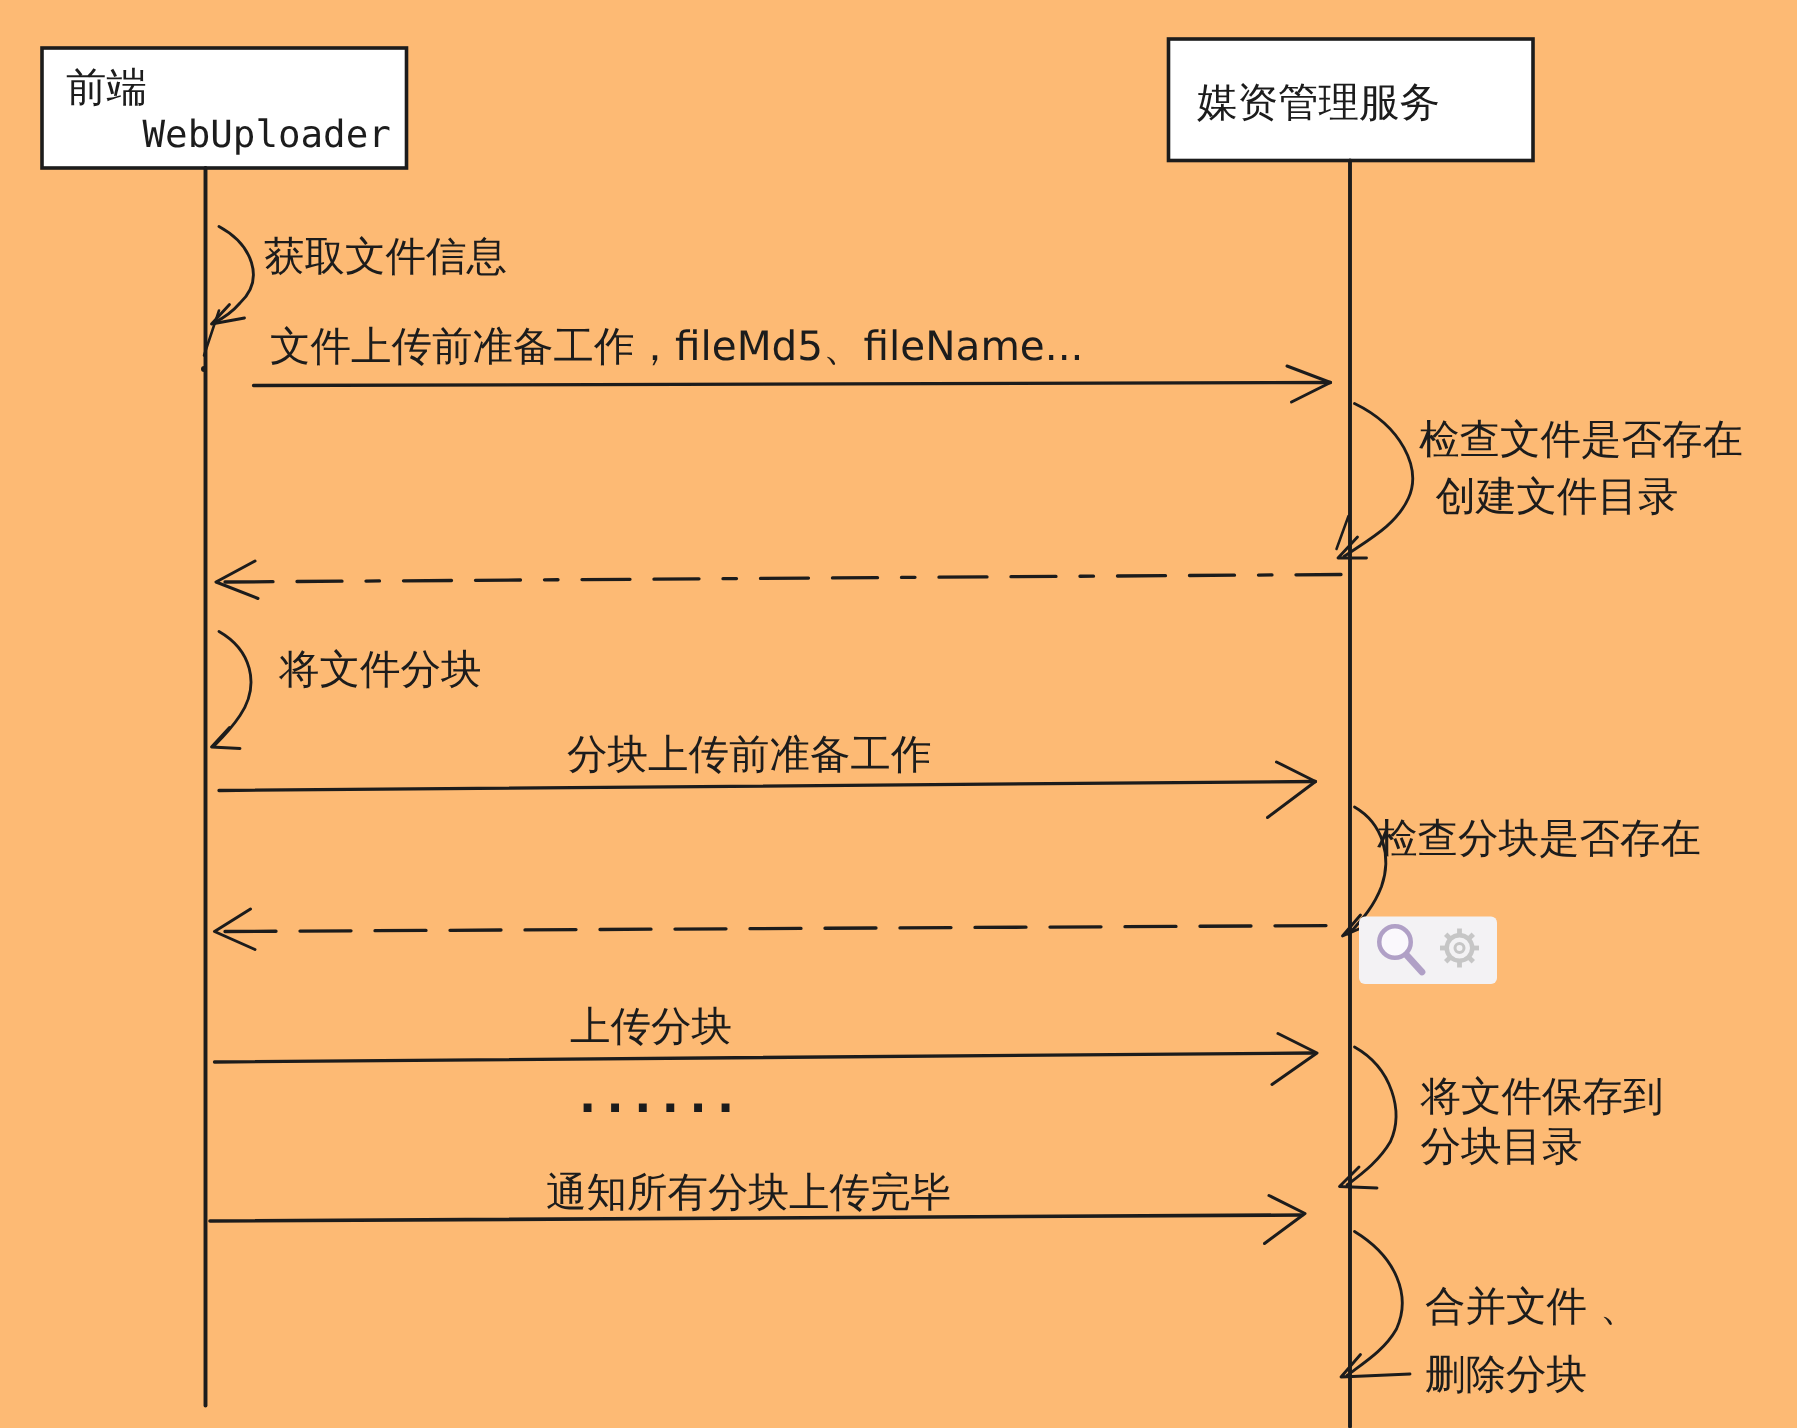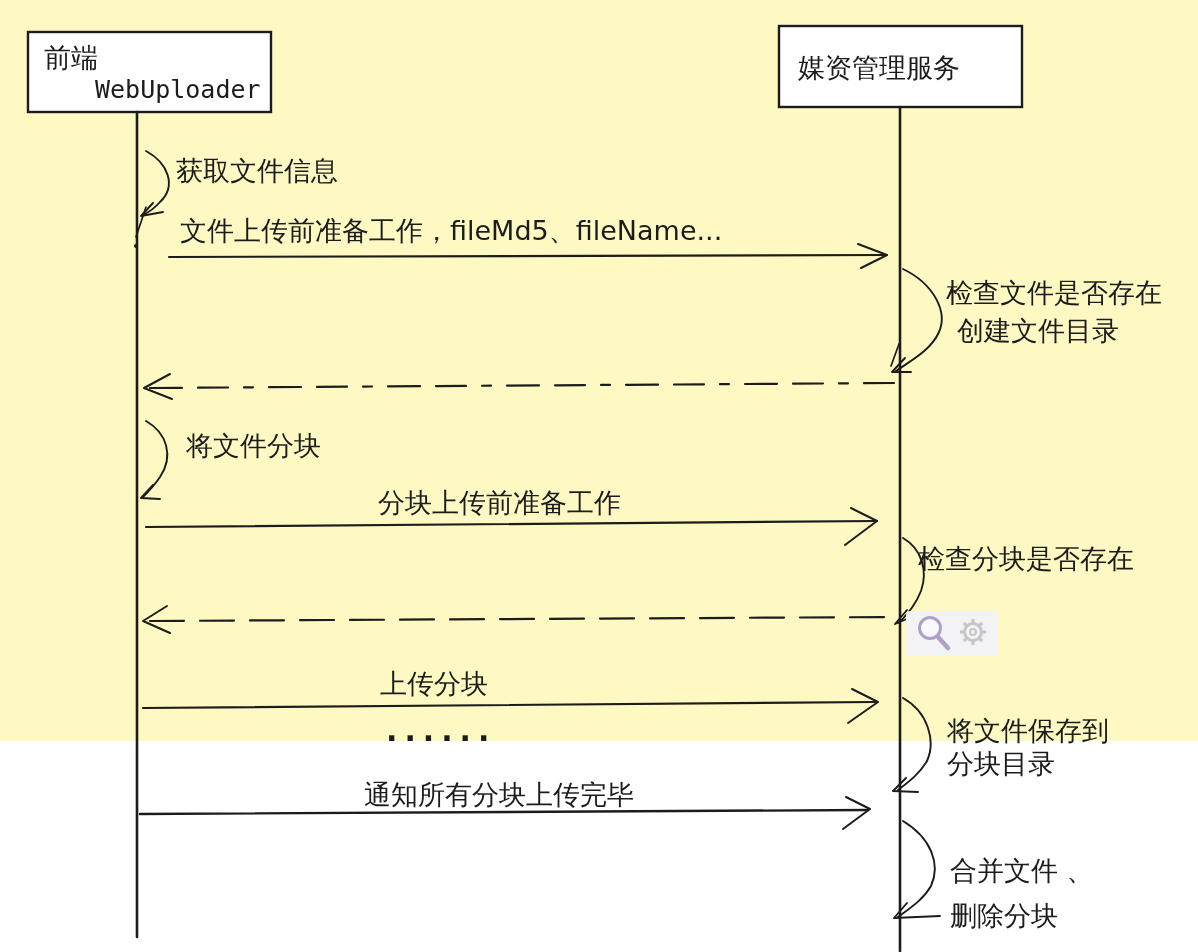--- a/index.html
+++ b/index.html
@@ -7,22 +7,22 @@
     padding: 0;
     background: #ffffff;
     width: 1198px;
     height: 952px;
     overflow: hidden;
     font-family: "DejaVu Sans", sans-serif;
   }
   .stage {
     position: relative;
     width: 1198px;
-    height: 741px;
-    background: #fef9c3;
+    height: 952px;
+    background: #fdba74;
   }
   svg { display: block; }
   .ink {
     stroke: #1c1c1c;
     fill: none;
     stroke-linecap: round;
     stroke-linejoin: round;
   }
   .actor-box {
     fill: #ffffff;

